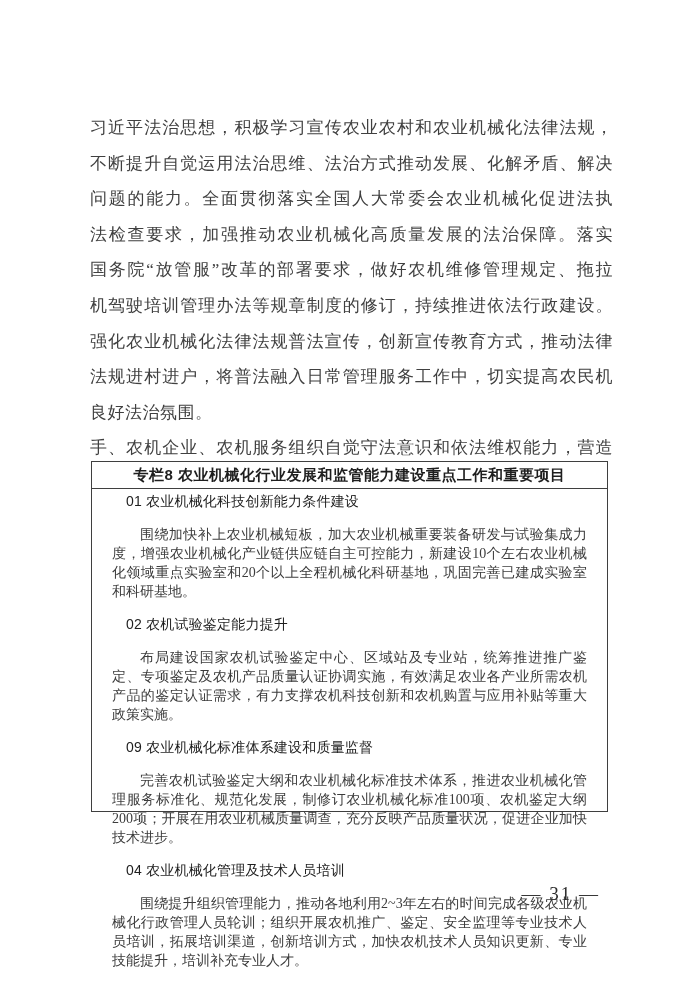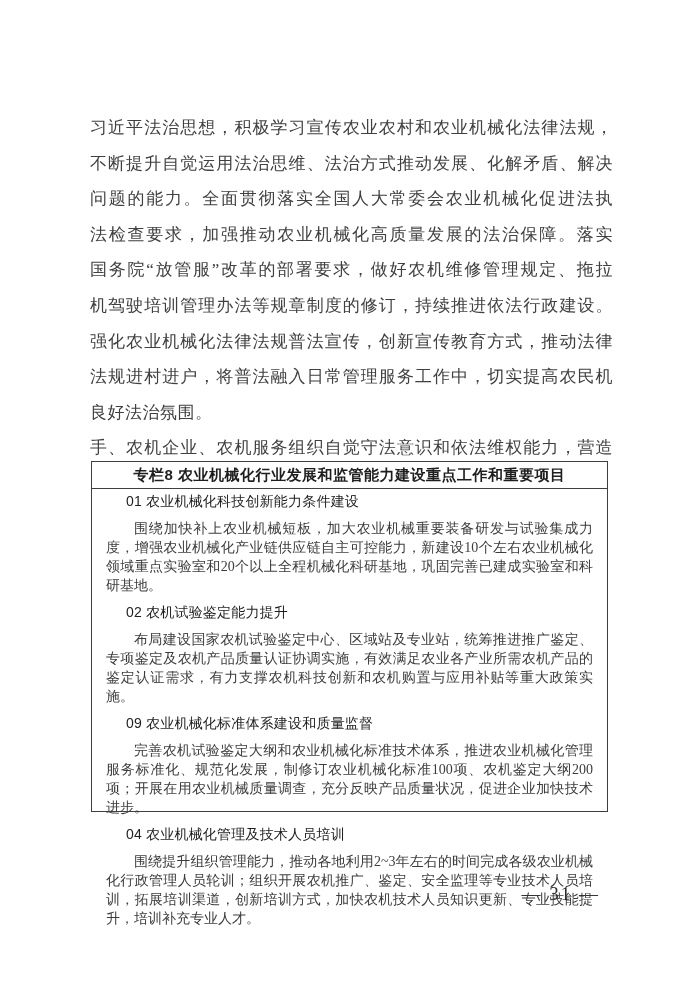--- a/index.html
+++ b/index.html
@@ -72,21 +72,21 @@
     font-weight: 400;
     font-size: 14px;
     line-height: 19px;
     color: #1e1e1e;
     padding-left: 28px;
     letter-spacing: 0.2px;
     white-space: nowrap;
     overflow: hidden;
   }
   .item-body {
-    margin: 8px;
+    margin: 14px;
     text-indent: 2em;
     text-align: justify;
     font-size: 14px;
     line-height: 19px;
     letter-spacing: 0;
     color: #3c3c3c;
   }
   
   .page-number {
     position: absolute;

